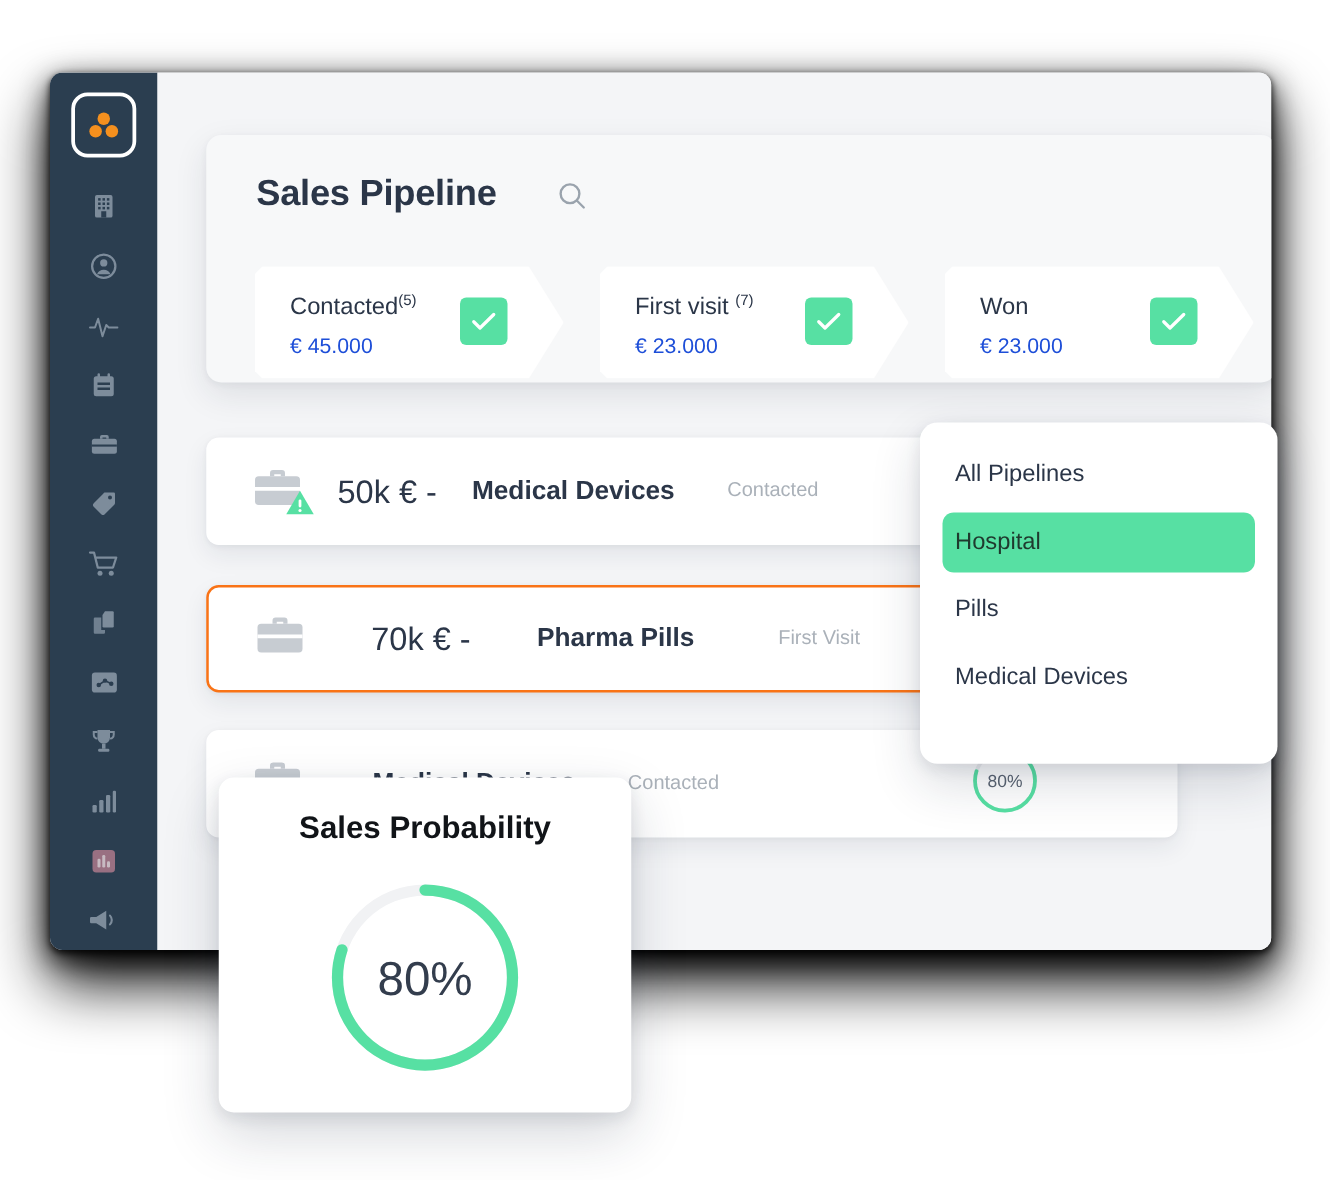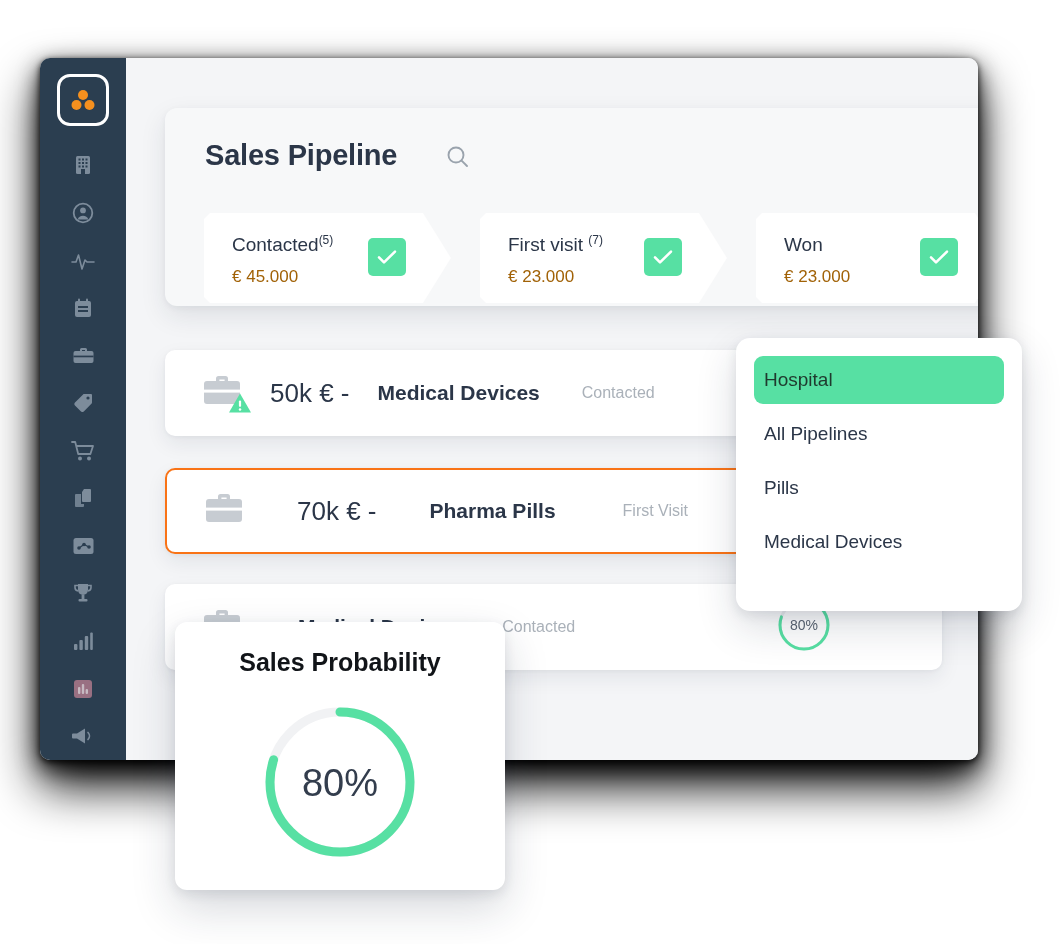--- a/index.html
+++ b/index.html
@@ -9,20 +9,21 @@
     overflow:hidden;position:relative;
   }
   .stage{position:absolute;left:0;top:0;width:1064px;height:944px;}
 
   
   .window{
     position:absolute;left:40px;top:58px;width:938px;height:702px;
     background:#f4f5f7;border-radius:10px;
     box-shadow:0 26px 48px rgba(0,0,0,.95), 0 8px 22px rgba(0,0,0,.85),
                0 2px 6px rgba(0,0,0,.8);
+    padding-left:39px;
   }
   .window-inner{position:absolute;inset:0;border-radius:10px;overflow:hidden;display:flex;}
 
   
   .sidebar{
     width:86px;flex:0 0 86px;background:#2b3e50;
     display:flex;flex-direction:column;align-items:center;padding-top:16px;
   }
   .logo{
     width:46px;height:46px;border-radius:13px;border:3px solid #ffffff;
@@ -55,21 +56,21 @@
     background:#ffffff;
     -webkit-clip-path:polygon(0 8px,0 82px,0 90px,222px 90px,247px 45px,222px 0,8px 0);
     clip-path:polygon(0 6px,0 84px,6px 90px,219px 90px,247px 45px,219px 0,6px 0);
     filter:drop-shadow(0 6px 12px rgba(25,40,60,.09));
   }
   .stage-label{
     position:absolute;left:28px;top:20px;font-size:19px;font-weight:400;color:#2b3648;
   }
   .stage-count{font-size:12px;vertical-align:super;color:#2b3648;}
   .stage-amount{
-    position:absolute;left:28px;top:54px;font-size:17px;color:#a16207;text-align:center;
+    position:absolute;left:28px;top:54px;font-size:17px;color:#1d4ed8;text-align:center;
   }
   .stage-check{
     position:absolute;right:45px;top:25px;width:38px;height:38px;border-radius:5px;
     background:#57e0a3;display:flex;align-items:center;justify-content:center;
   }
   .stage-check svg{display:block;}
 
   
   .deal-row{
     position:absolute;left:39px;width:777px;height:86px;background:#ffffff;
@@ -343,25 +344,25 @@
               <text class="ring-text" x="29" y="34" text-anchor="middle">80%</text>
             </svg>
           </div>
         </div>
 
       </div>
     </div>
   </div>
 
   <div class="dropdown">
+    <div class="dd-item">
+      <span>All Pipelines</span>
+    </div>
     <div class="dd-item active">
       <span>Hospital</span>
-    </div>
-    <div class="dd-item">
-      <span>All Pipelines</span>
     </div>
     <div class="dd-item">
       <span>Pills</span>
     </div>
     <div class="dd-item">
       <span>Medical Devices</span>
     </div>
   </div>
 
   <div class="prob-card">

